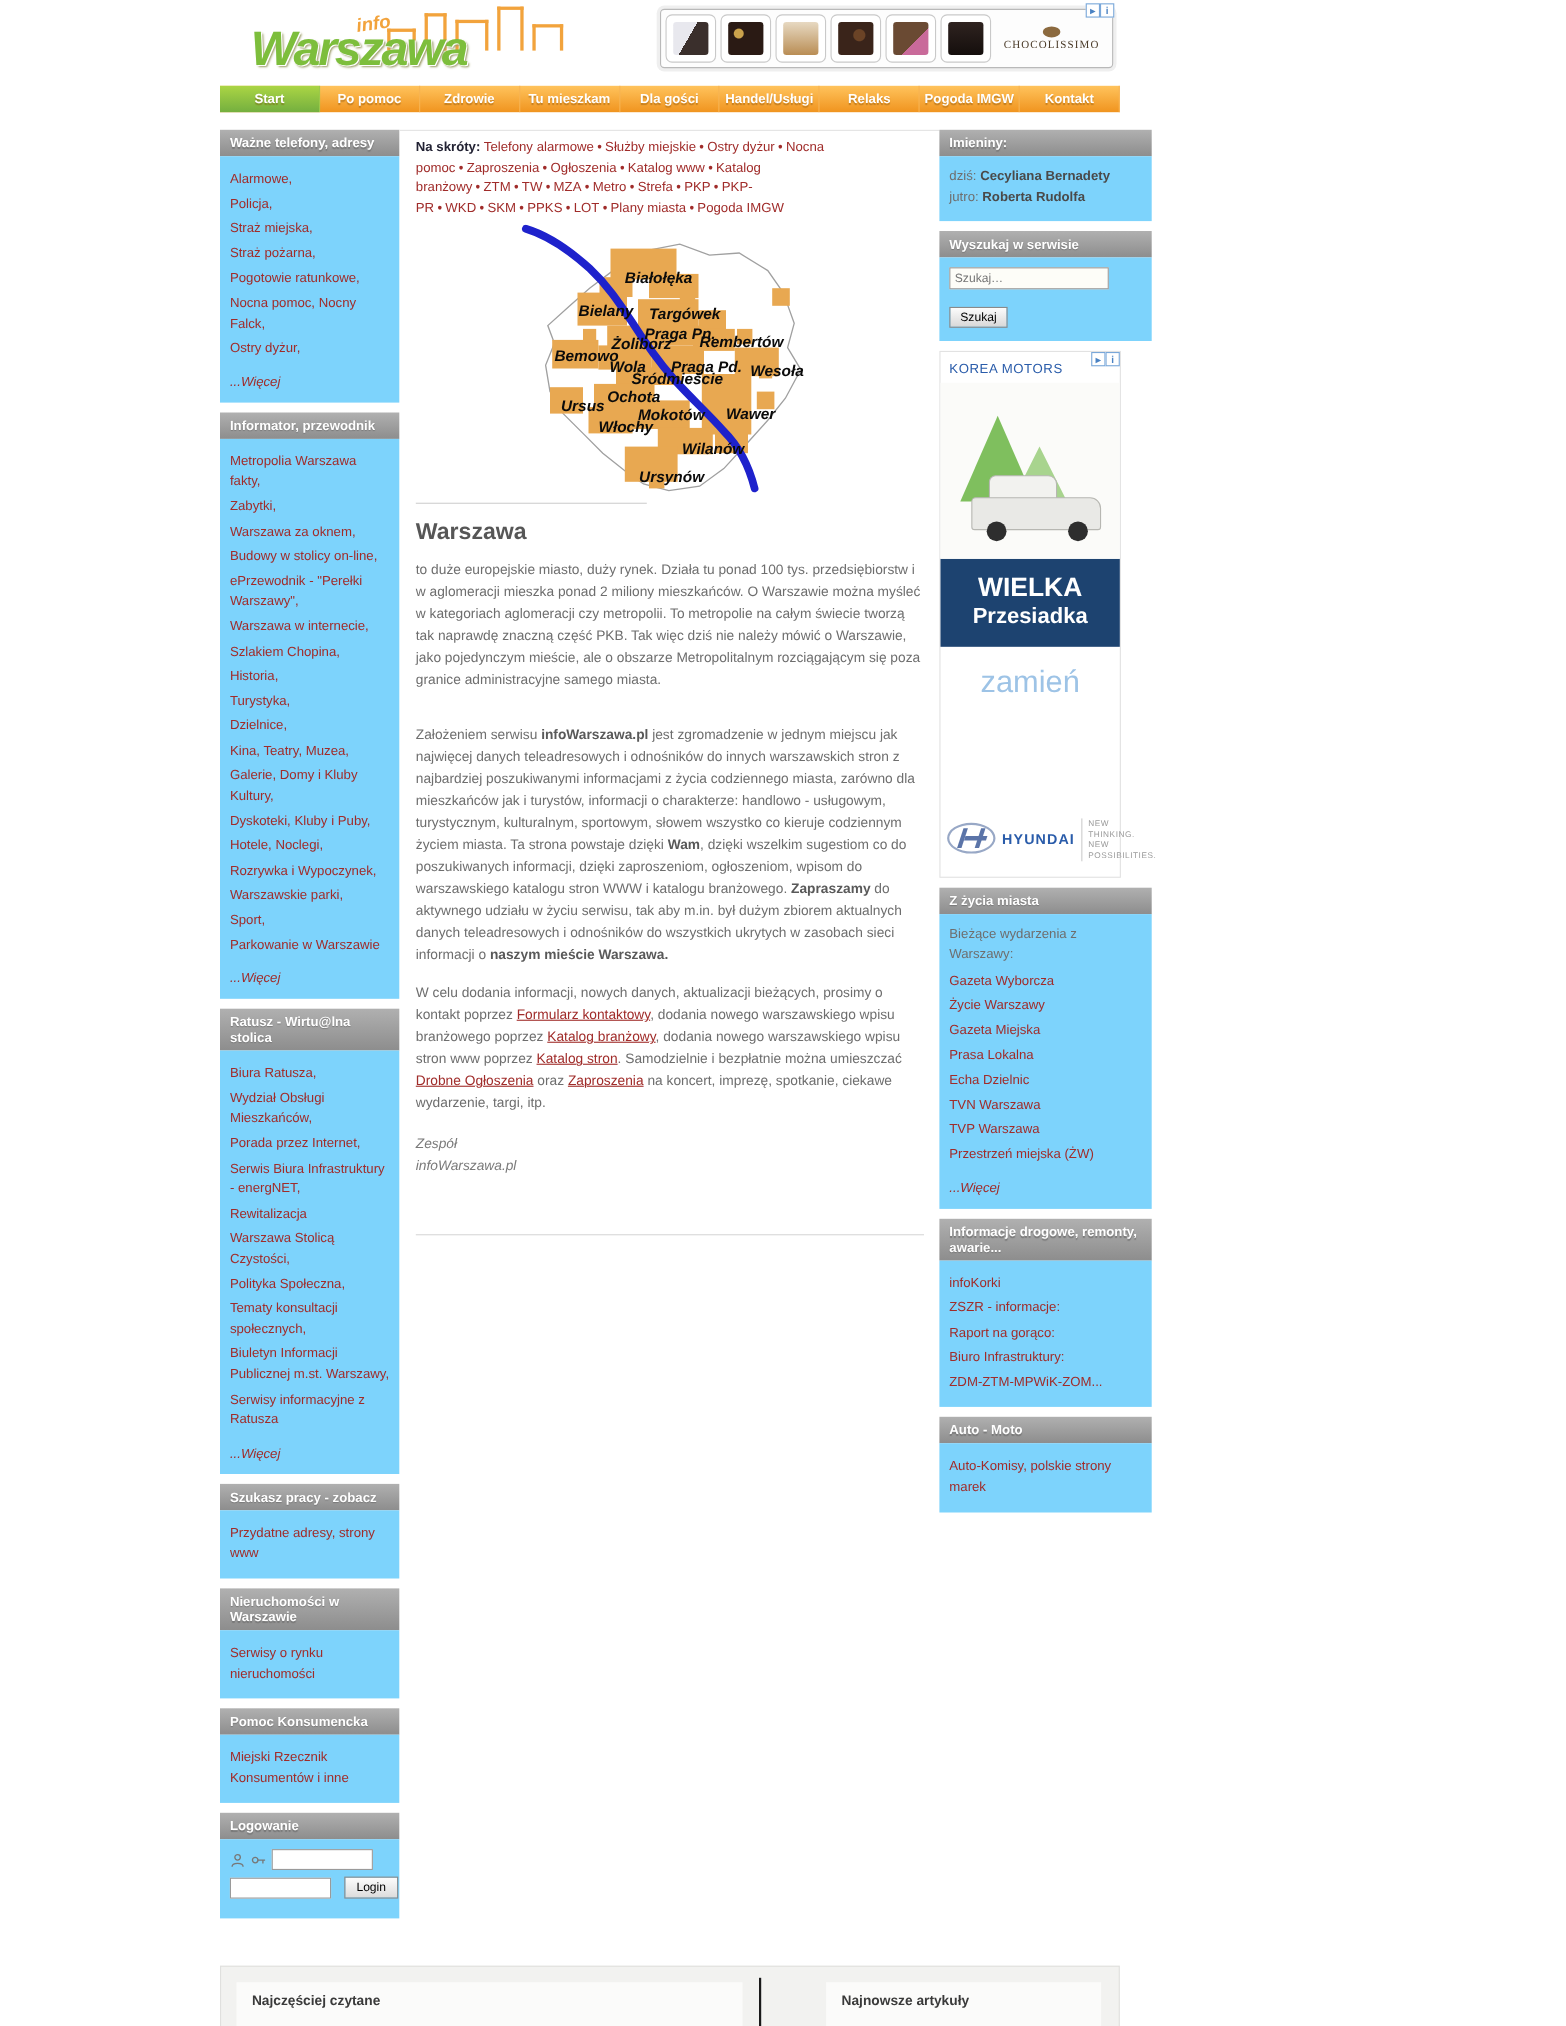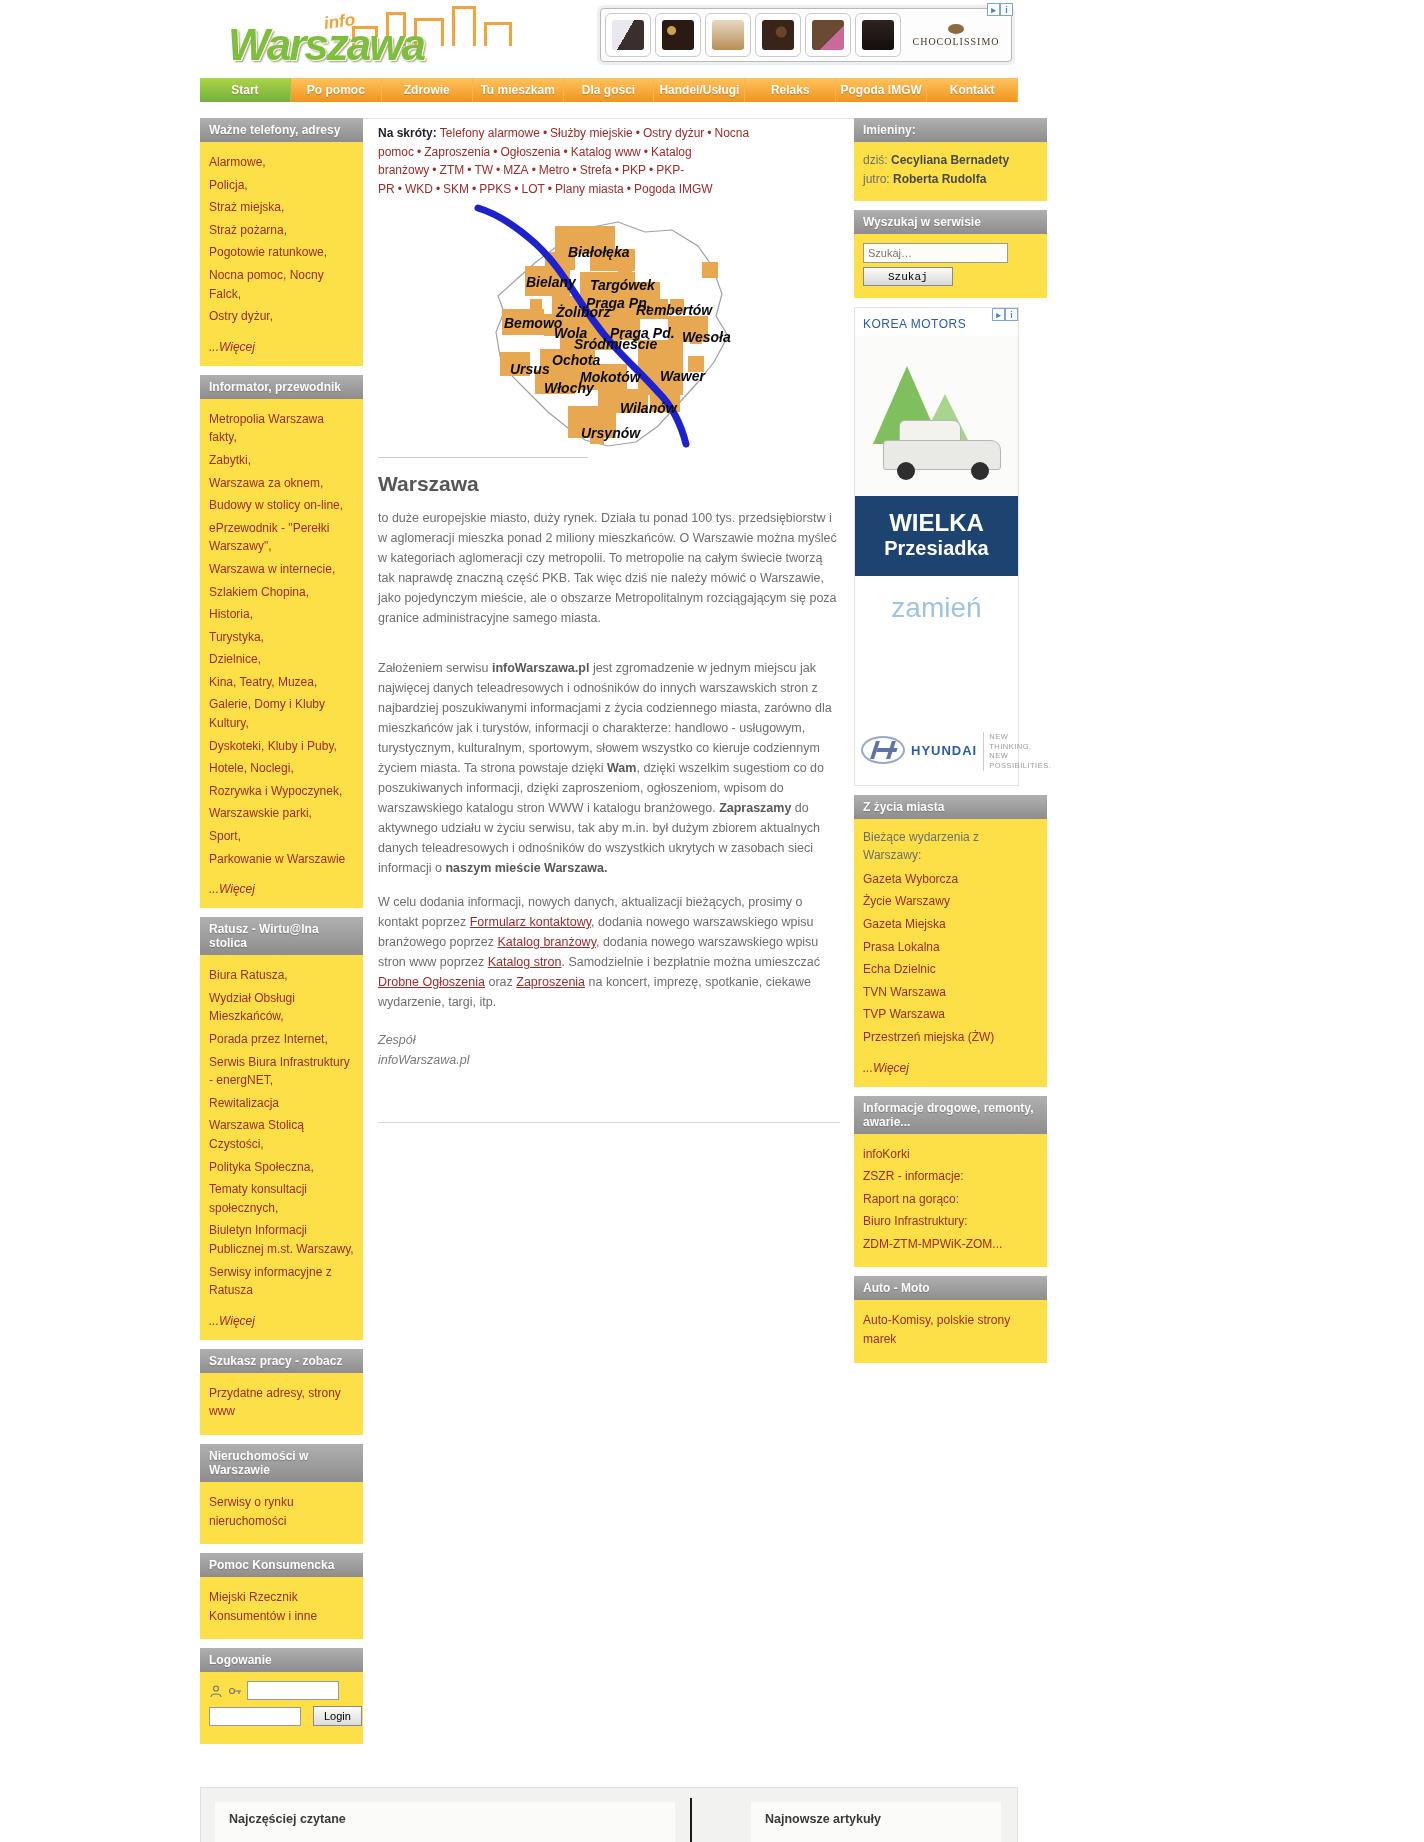--- a/index.html
+++ b/index.html
@@ -40,21 +40,21 @@
   .nav-item.active { background:linear-gradient(#abd544,#74af3f); border-right-color:#9cc84a; }
 
   
   .content { display:flex; margin-top:16px; align-items:flex-start; }
   .col-left { width:163px; flex:none; }
   .col-main { flex:1; padding:0 14px 0 15px; border-top:1px solid #e3e3e3; min-height:1128px; }
   .col-right { width:193px; flex:none; }
 
   .box { margin-bottom:9px; }
   .box-h { background:linear-gradient(#b0b0b0,#8d8d8d); color:#fff; font-size:12px; font-weight:bold; padding:5px 9px; text-shadow:0 1px 1px #777; }
-  .box-b { background:#fde047; padding:9px 9px 12px 9px; font-size:12px; }
+  .box-b { background:#7dd3fc; padding:9px 9px 12px 9px; font-size:12px; }
   .slink { display:block; color:#a02c2a; text-decoration:none; line-height:1.55; padding:2px 0; cursor:pointer; }
   .more { display:block; margin-top:12px; color:#a02c2a; font-style:italic; text-decoration:none; cursor:pointer; }
   .more:empty { display:none; }
 
   
   .login-row { display:flex; align-items:center; gap:5px; margin-bottom:6px; }
   .login-row input { width:92px; height:19px; border:1px solid #9a9a9a; background:#fff; font-size:11px; padding:0 3px; }
   .icon-s { width:14px; height:14px; flex:none; }
   .login-btn { height:20px; padding:0 10px; font-size:11px; border:1px solid #8a8a8a; background:linear-gradient(#fcfcfc,#dcdcdc); cursor:pointer; }
   .login-row2 { display:flex; align-items:center; gap:12px; margin-left:0; }
@@ -76,21 +76,21 @@
   .para b { color:#595959; }
   .para.gap { margin-top:30px; }
   .rlink { color:#a02c2a; text-decoration:underline; cursor:pointer; }
   .sig { font-size:12.5px; color:#7a7a7a; font-style:italic; line-height:1.6; margin-top:18px; }
   .end-hr { border:none; border-top:1px solid #d8d8d8; margin-top:52px; }
 
   
   .imieniny-line { color:#6e6e6e; line-height:1.6; }
   .imieniny-line strong { color:#4a4a4a; }
   .search-input { width:145px; height:20px; border:1px solid #9a9a9a; font-size:11px; padding:0 4px; color:#555; background:#fdfdf8; }
-  .search-btn { margin-top:4px; height:19px; padding:0 24px; font-size:11px; border:1px solid #8a8a8a; background:linear-gradient(#fcfcfc,#d8d8d8); cursor:pointer;font-family:Liberation Mono, monospace; }
+  .search-btn { margin-top:16px; height:19px; padding:0 9px; font-size:11px; border:1px solid #8a8a8a; background:linear-gradient(#fcfcfc,#d8d8d8); cursor:pointer; }
   .ad2 { position:relative; width:165px; background:#fff; border:1px solid #e2e2e2; margin-bottom:9px; cursor:pointer; }
   .ad2-head { position:relative; padding:6px 6px 4px 8px; }
   .korea { color:#2a5caa; font-size:12px; font-weight:normal; letter-spacing:.5px; }
   .ad2 .ad-badge { right:0; top:0; }
   .ad2-car { position:relative; height:160px; overflow:hidden; background:#fbfbf9; }
   .tri { position:absolute; width:0; height:0; }
   .tri1 { left:18px; top:30px; border-left:34px solid transparent; border-right:34px solid transparent; border-bottom:78px solid #7fbf5e; }
   .tri2 { left:64px; top:58px; border-left:26px solid transparent; border-right:26px solid transparent; border-bottom:52px solid #a8d48e; }
   .car-body { position:absolute; left:28px; bottom:26px; width:118px; height:30px; background:#e9e9e6; border:1px solid #b7b7b2; border-radius:4px 10px 3px 3px; }
   .car-top { position:absolute; left:44px; bottom:54px; width:62px; height:22px; background:#f2f2ef; border:1px solid #b7b7b2; border-radius:6px 8px 0 0; }

